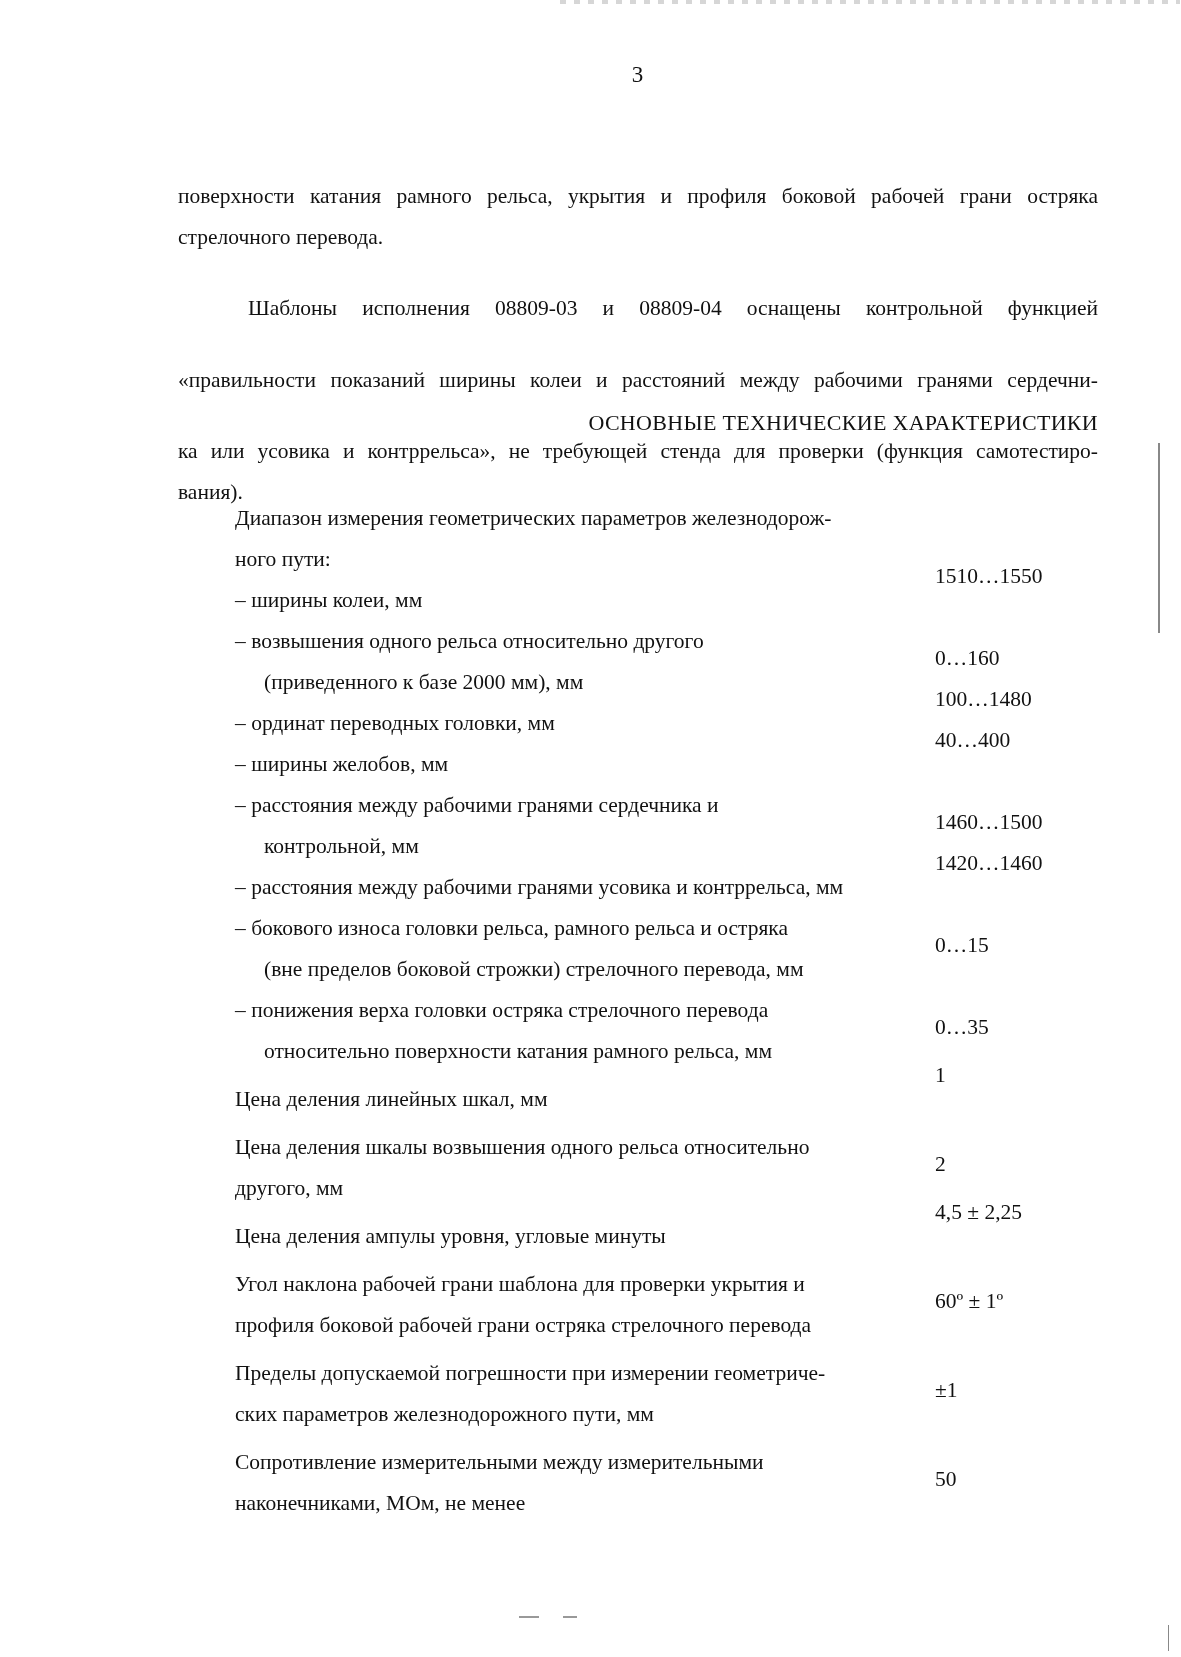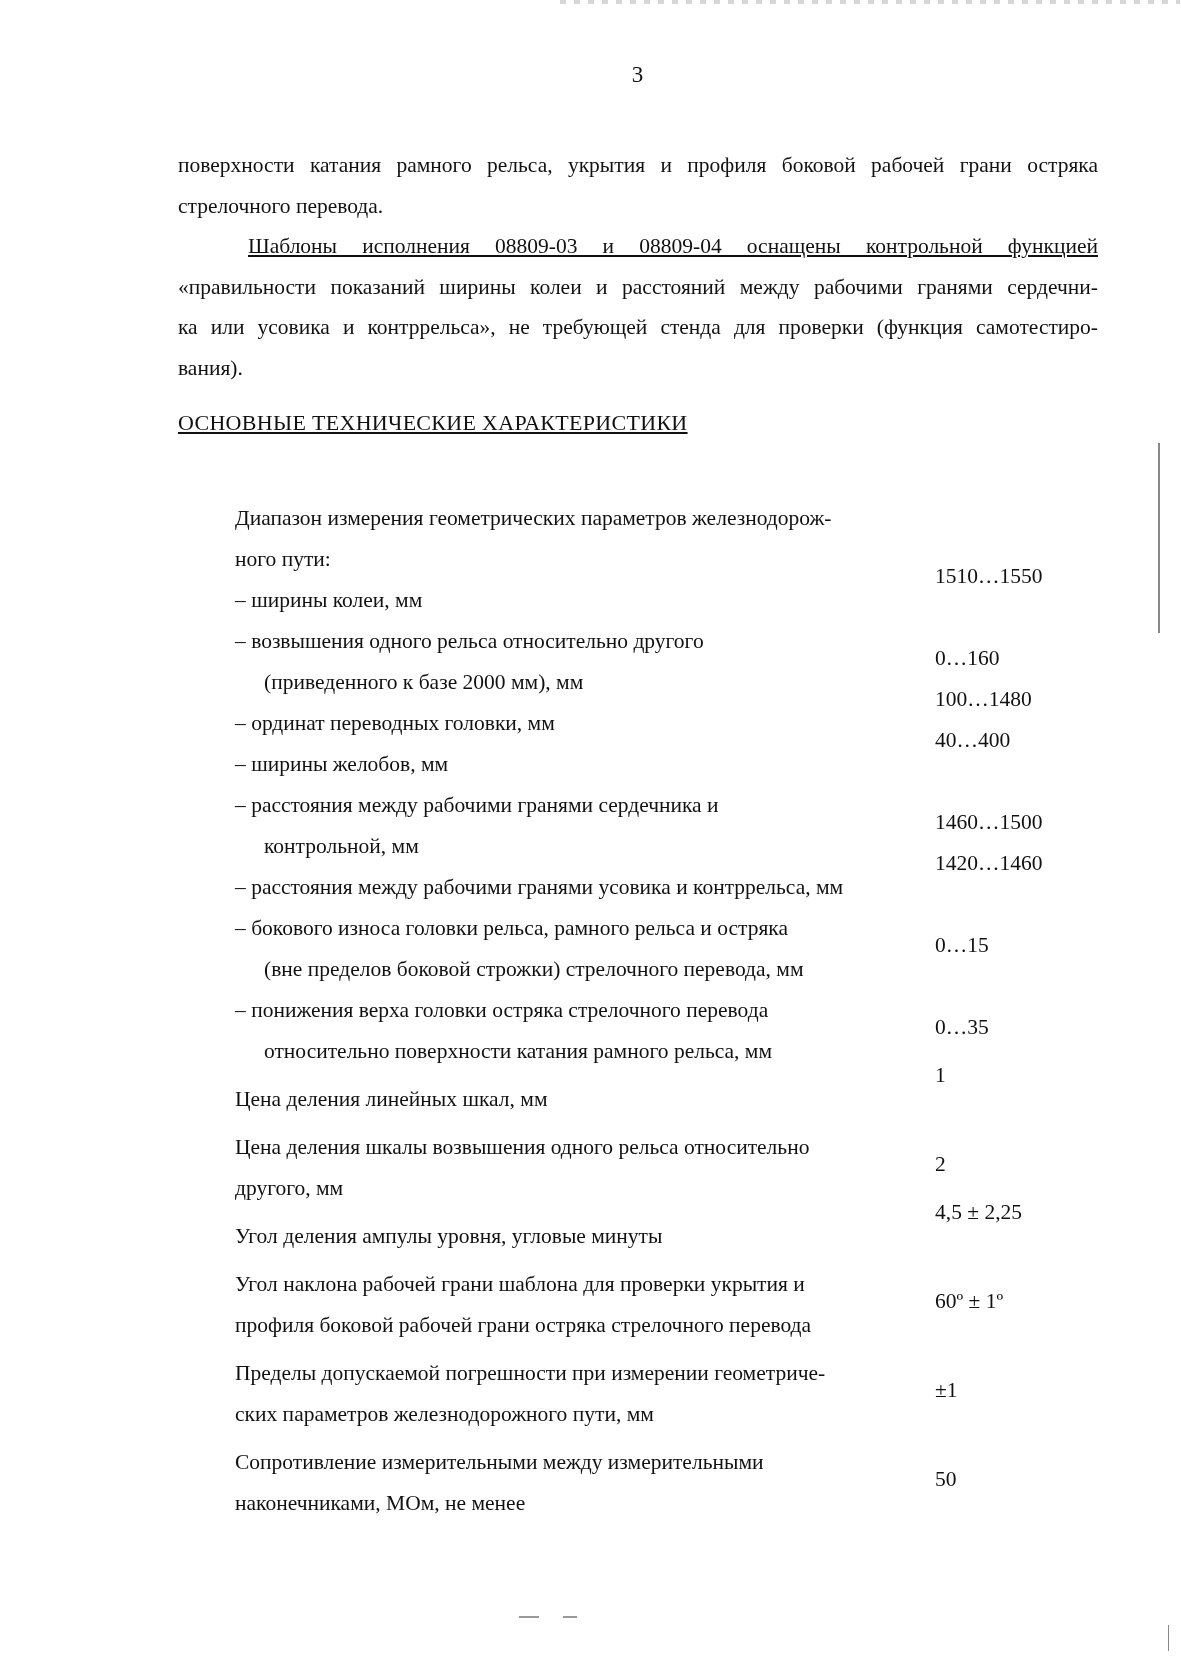--- a/index.html
+++ b/index.html
@@ -2,23 +2,23 @@
 <html><head>
 <meta charset="utf-8">
 <style>
   html, body { margin: 0; padding: 0; background: #ffffff; }
   body { width: 1181px; height: 1657px; position: relative; overflow: hidden;
          font-family: "Liberation Serif", "DejaVu Serif", serif; color: #111; }
   .abs { position: absolute; white-space: nowrap; }
   .page-num { left: 0; width: 1275px; text-align: center; top: 62px; font-size: 23px; }
   .para { left: 178px; width: 920px; font-size: 21.5px; line-height: 40.5px; }
   .para .line { display: block; height: 40.5px; white-space: nowrap; }
-  .para .justify { text-align: justify; text-align-last: justify; }
-  .para .indent { padding-left: 70px; text-decoration: underline; }
-  .heading { left: 178px; width: 920px; text-align: left; top: 410px; font-size: 22px; letter-spacing: 0.3px; text-decoration: underline; }
+  .para .justify { text-align: justify; text-align-last: justify; margin-top: 31px; }
+  .para .indent { padding-left: 70px; }
+  .heading { left: 178px; width: 920px; text-align: right; top: 410px; font-size: 22px; letter-spacing: 0.3px; }
   .row { position: absolute; left: 235px; width: 830px; height: 41px; font-size: 21.5px; line-height: 41px; }
   .row .lbl { position: absolute; left: 0; white-space: nowrap; margin-top: 24px; }
   .row .lbl.sub { left: 29px; }
   .row .val { position: absolute; left: 700px; white-space: nowrap; }
   .scan-top { left: 560px; top: 0; width: 620px; height: 4px;
               background: repeating-linear-gradient(90deg, #bbb 0 6px, transparent 6px 14px); opacity: .6; }
   .scan-right { left: 1158px; top: 443px; width: 2px; height: 190px; background: #888; }
   .scan-bottom { left: 519px; top: 1616px; width: 20px; height: 2px; background: #999; }
   .scan-bottom2 { left: 563px; top: 1616px; width: 14px; height: 2px; background: #999; }
   .scan-br { left: 1168px; top: 1625px; width: 1px; height: 26px; background: #888; }
@@ -108,21 +108,21 @@
     </div>
   <div class="row" style="top:1103px">
       <span class="lbl">Цена деления шкалы возвышения одного рельса относительно</span>
       <span class="val"></span>
     </div>
   <div class="row" style="top:1144px">
       <span class="lbl">другого, мм</span>
       <span class="val">2</span>
     </div>
   <div class="row" style="top:1192px">
-      <span class="lbl">Угол деления ампулы уровня, угловые минуты</span>
+      <span class="lbl">Цена деления ампулы уровня, угловые минуты</span>
       <span class="val">4,5 ± 2,25</span>
     </div>
   <div class="row" style="top:1240px">
       <span class="lbl">Угол наклона рабочей грани шаблона для проверки укрытия и</span>
       <span class="val"></span>
     </div>
   <div class="row" style="top:1281px">
       <span class="lbl">профиля боковой рабочей грани остряка стрелочного перевода</span>
       <span class="val">60º ± 1º</span>
     </div>

